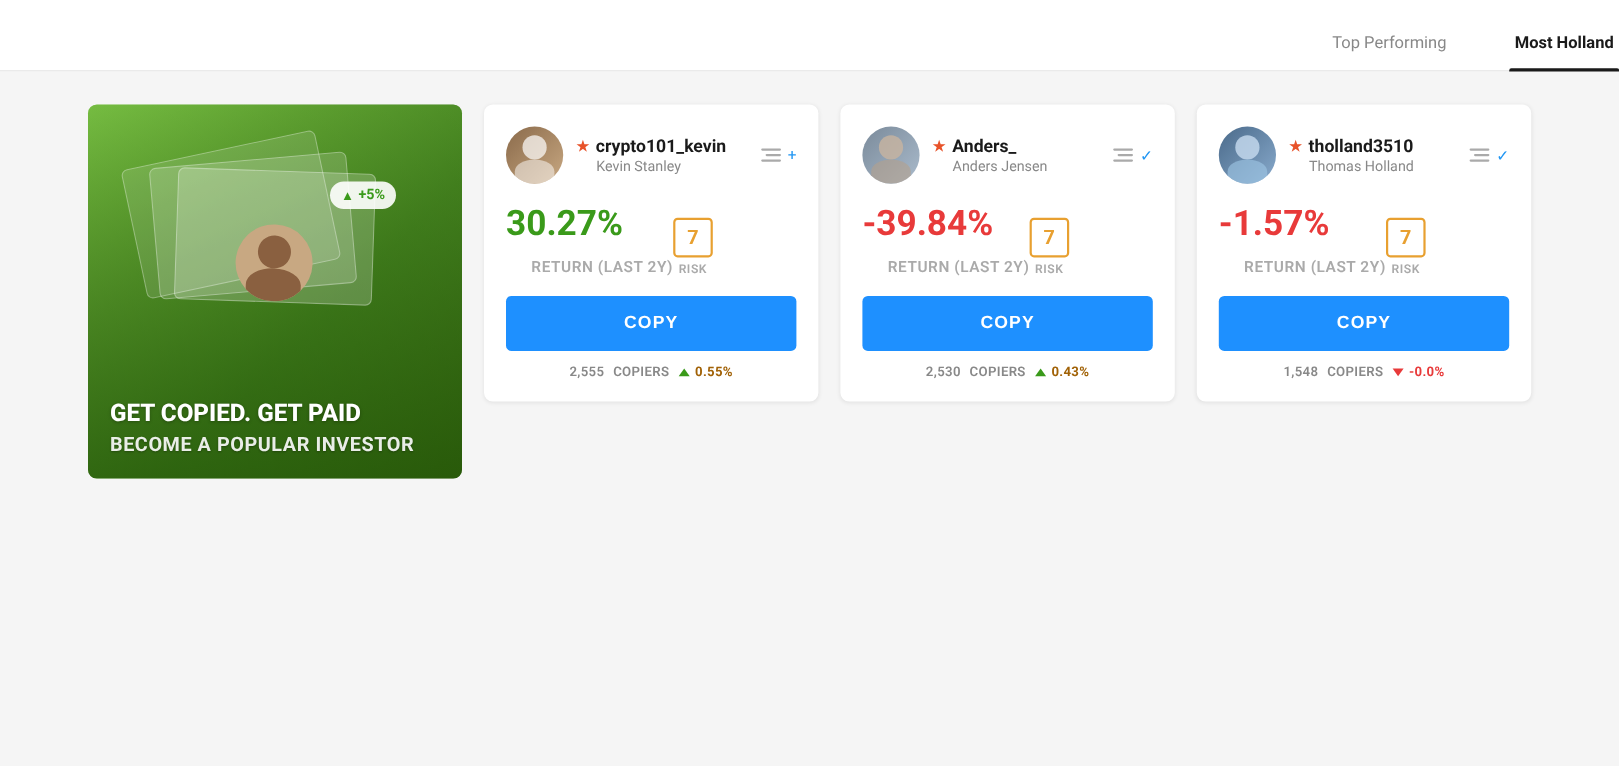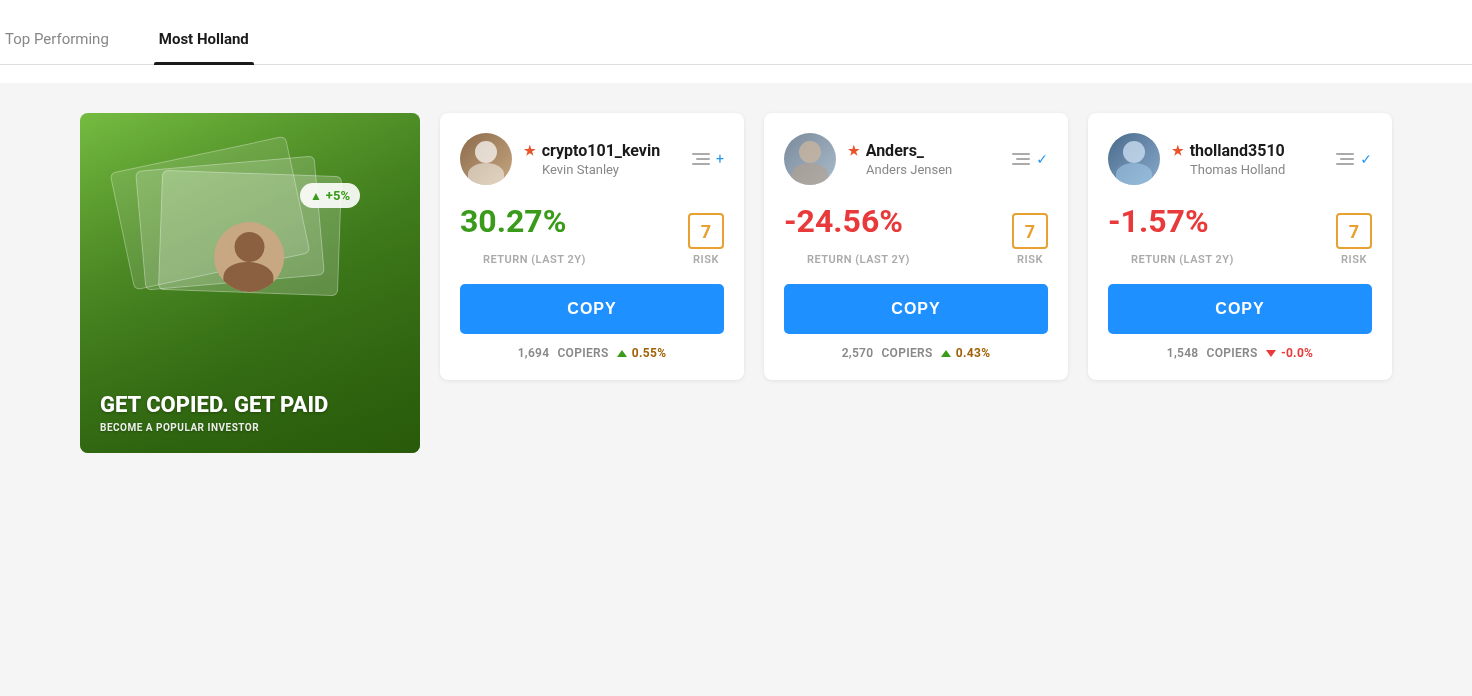--- a/index.html
+++ b/index.html
@@ -29,26 +29,26 @@
       font-size: 36px;
       font-weight: 800;
       color: #1a1a1a;
       line-height: 1.3;
     }
 
     
     .tabs-container {
       display: flex;
       align-items: center;
-      justify-content: flex-start;
-      gap: 40px;
+      justify-content: flex-end;
+      gap: 52px;
       padding: 20px 0 0;
       width: 100%;
       border-bottom: 1px solid #ddd;
-      margin-bottom: 18px;
+      margin-bottom: 0;
     }
 
     .tab {
       padding: 10px 5px 16px;
       cursor: pointer;
       font-size: 15px;
       color: #888;
       position: relative;
       font-weight: 400;
     }
@@ -165,21 +165,21 @@
     .banner-title {
       color: #fff;
       font-size: 22px;
       font-weight: 800;
       line-height: 1.2;
       text-shadow: 0 1px 3px rgba(0,0,0,0.3);
     }
 
     .banner-subtitle {
       color: rgba(255,255,255,0.9);
-      font-size: 10px;
+      font-size: 18px;
       font-weight: 700;
       letter-spacing: 0.5px;
       margin-top: 4px;
       text-shadow: 0 1px 2px rgba(0,0,0,0.3);
     }
 
     
     .trader-card {
       background: #fff;
       border-radius: 8px;
@@ -296,37 +296,36 @@
     .menu-check {
       color: #2196F3;
       font-size: 14px;
       margin-left: 4px;
     }
 
     
     .trader-stats {
       display: flex;
       align-items: flex-end;
-      justify-content: space-between;
       margin-bottom: 18px;
     }
 
     .return-block {}
 
     .return-value {
       font-size: 32px;
       font-weight: 700;
       line-height: 1;
     }
 
     .return-positive { color: #3a9a1a; }
     .return-negative { color: #e83a3a; }
 
     .return-label {
-      font-size: 11px;
+      font-size: 14px;
       color: #aaa;
       letter-spacing: 0.5px;
       margin-top: 16px;
       font-weight: 600;
       padding-left: 23px;
     }
 
     .risk-block {
       text-align: center;
     }
@@ -481,21 +480,21 @@
           <div class="return-value return-positive">30.27%</div>
           <div class="return-label">RETURN (LAST 2Y)</div>
         </div>
         <div class="risk-block">
           <div class="risk-badge">7</div>
           <div class="risk-label">RISK</div>
         </div>
       </div>
       <button class="copy-button">COPY</button>
       <div class="copiers-info">
-        <span>1,694</span>
+        <span>2,555</span>
         <span>COPIERS</span>
         <span class="copiers-change-positive">
           <span class="arrow-up"></span>
           <span>0.55%</span>
         </span>
       </div>
     </div>
 
     <div class="trader-card">
       <div class="trader-header">
@@ -518,31 +517,31 @@
           <div class="menu-icon-lines">
             <div class="menu-line" style="width:18px;"></div>
             <div class="menu-line" style="width:14px;"></div>
             <div class="menu-line" style="width:18px;"></div>
           </div>
           <span class="menu-check">✓</span>
         </div>
       </div>
       <div class="trader-stats">
         <div class="return-block">
-          <div class="return-value return-negative">-24.56%</div>
+          <div class="return-value return-negative">-39.84%</div>
           <div class="return-label">RETURN (LAST 2Y)</div>
         </div>
         <div class="risk-block">
           <div class="risk-badge">7</div>
           <div class="risk-label">RISK</div>
         </div>
       </div>
       <button class="copy-button">COPY</button>
       <div class="copiers-info">
-        <span>2,570</span>
+        <span>2,530</span>
         <span>COPIERS</span>
         <span class="copiers-change-positive">
           <span class="arrow-up"></span>
           <span>0.43%</span>
         </span>
       </div>
     </div>
 
     <div class="trader-card">
       <div class="trader-header">

